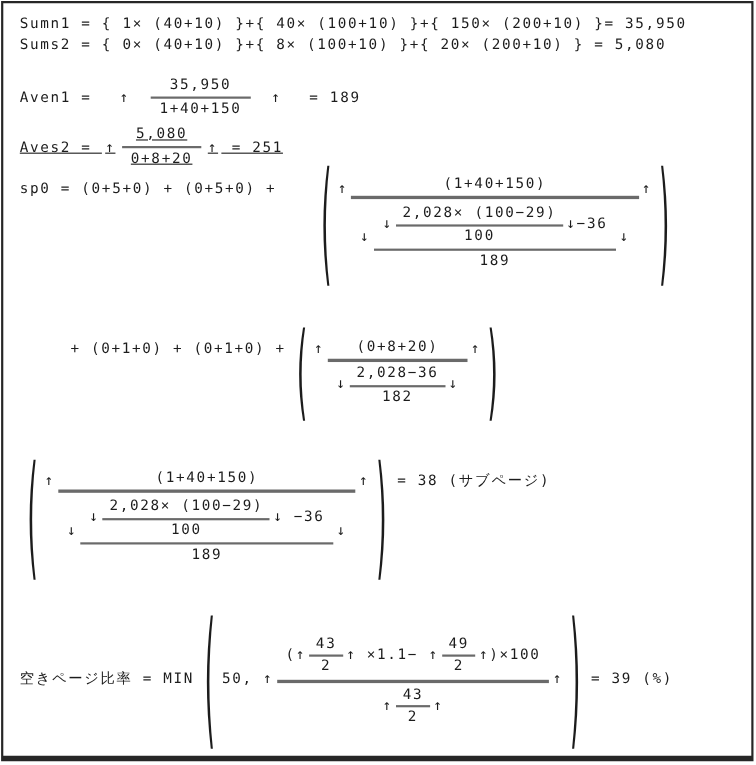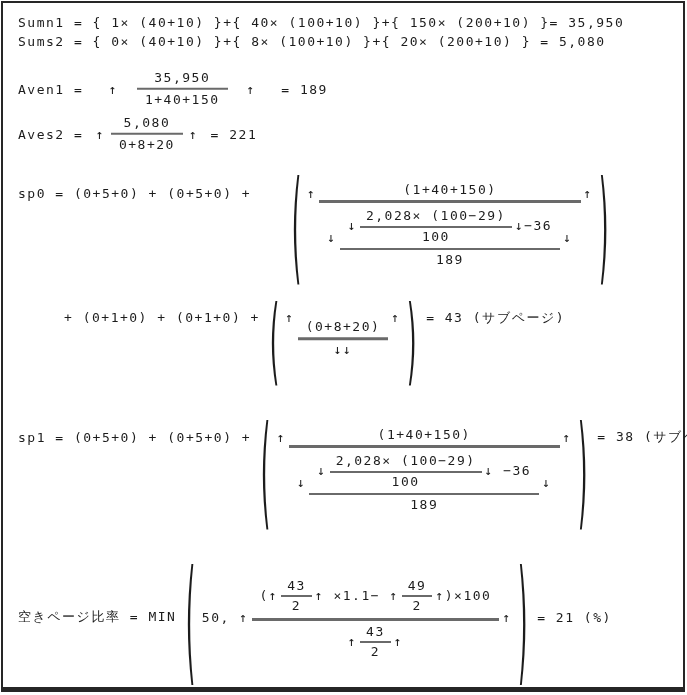--- a/index.html
+++ b/index.html
@@ -51,32 +51,32 @@
   <span class="tok">Aven1 = </span>
   <span class="tok">↑</span>
   <span class="frac">
     <span class="fnum">35,950</span>
     <span class="fden">1+40+150</span>
   </span>
   <span class="tok">↑</span>
   <span class="tok"> = 189</span>
 </div>
 
-<div class="row" style="top:134px; left:18px;">
+<div class="row" style="top:134px; left:18px;text-decoration:underline;">
   <span class="tok">Aves2 = </span>
   <span class="tok">↑</span>
   <span class="frac">
     <span class="fnum">5,080</span>
     <span class="fden">0+8+20</span>
   </span>
   <span class="tok">↑</span>
-  <span class="tok"> = 221</span>
+  <span class="tok"> = 251</span>
 </div>
 
-<div class="row" style="top:193px; left:18px;gap:24px;">
+<div class="row" style="top:171px; left:18px;gap:24px;">
   <span class="tok">sp0 = (0+5+0) + (0+5+0) + </span>
   <span class="grp" style="top:33px;">
     <span class="bigparen" style="--sy:3.6;">(</span>
     <span class="tok lift" style="top:-33px;">↑</span>
     <span class="frac main">
       <span class="fnum">(1+40+150)</span>
       <span class="fden">
         <span class="tok">↓</span>
         <span class="frac">
           <span class="fnum">
@@ -100,31 +100,33 @@
 
 <div class="row" style="top:318px; left:64px;justify-content:space-between;">
   <span class="tok">+ (0+1+0) + (0+1+0) +</span>
   <span class="grp" style="top:21px;">
     <span class="bigparen" style="--sy:2.8;">(</span>
     <span class="tok lift" style="top:-21px;">↑</span>
     <span class="frac main">
       <span class="fnum">(0+8+20)</span>
       <span class="fden">
         <span class="tok">↓</span>
+        <span class="frac mini">
+          <span class="fnum">2,028−36</span>
+          <span class="fden">182</span>
+        </span>
         <span class="tok">↓</span>
       </span>
     </span>
     <span class="tok lift" style="top:-21px;">↑</span>
     <span class="bigparen" style="--sy:2.8;">)</span>
   </span>
-  <span class="tok">= 43 (サブページ)</span>
 </div>
 
 <div class="row" style="top:437px; left:18px;">
-  <span class="tok">sp1 = (0+5+0) + (0+5+0) +</span>
   <span class="grp" style="top:34px;">
     <span class="bigparen" style="--sy:3.6;">(</span>
     <span class="tok lift" style="top:-34px;">↑</span>
     <span class="frac main">
       <span class="fnum">(1+40+150)</span>
       <span class="fden">
         <span class="tok">↓</span>
         <span class="frac">
           <span class="fnum">
             <span class="tok">↓</span>
@@ -175,14 +177,14 @@
         <span class="frac mini">
           <span class="fnum">43</span>
           <span class="fden">2</span>
         </span>
         <span class="tok">↑</span>
       </span>
     </span>
     <span class="tok lift" style="top:-2px;">↑</span>
     <span class="bigparen" style="--sy:4.0;">)</span>
   </span>
-  <span class="tok">= 21 (%)</span>
+  <span class="tok">= 39 (%)</span>
 </div>
 
 </body></html>

